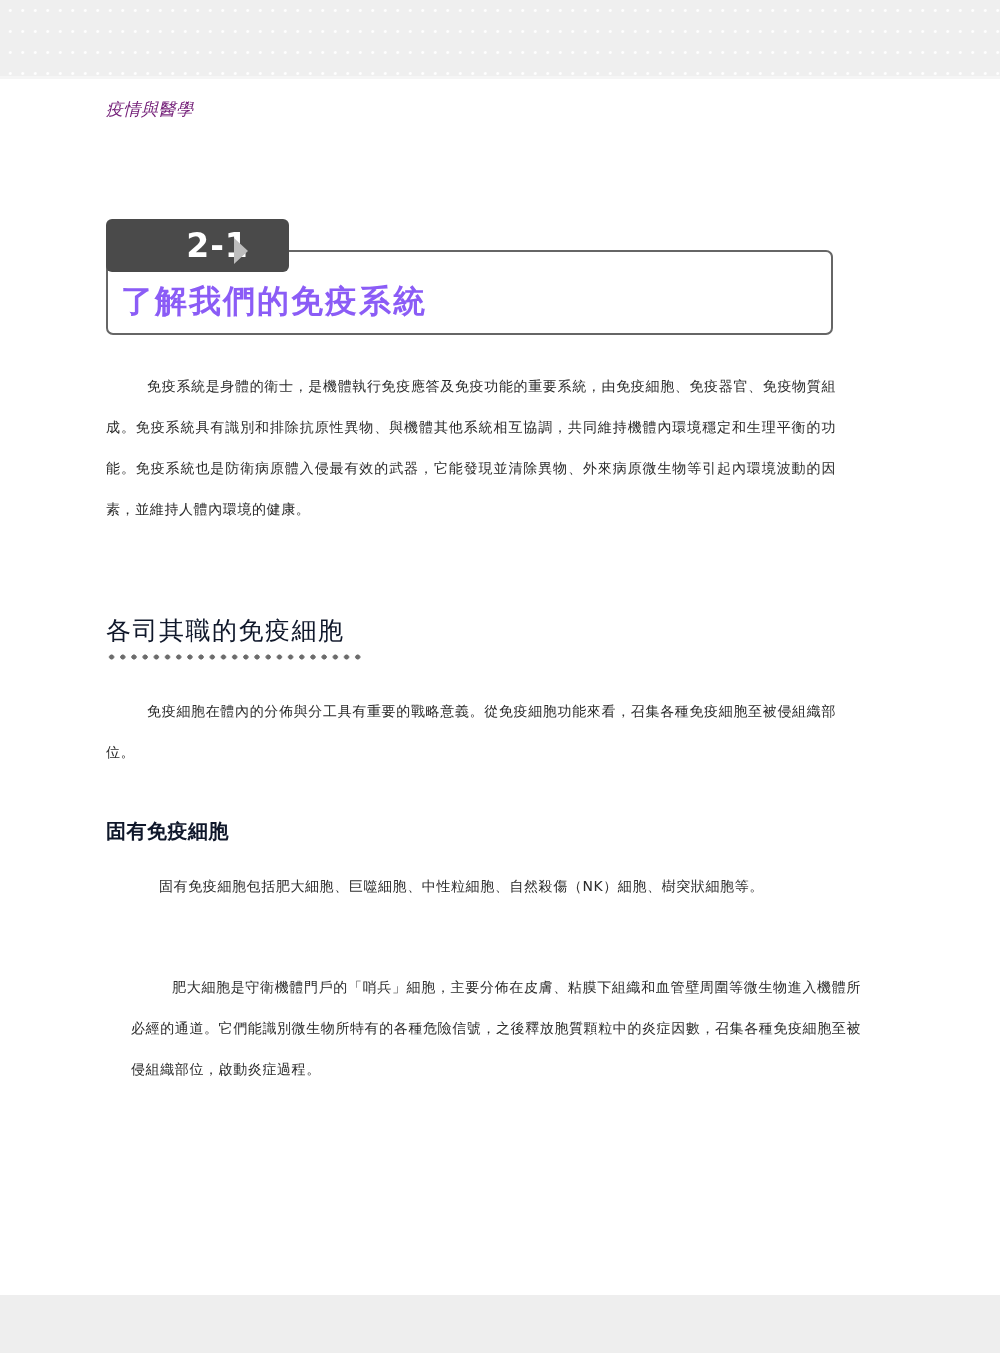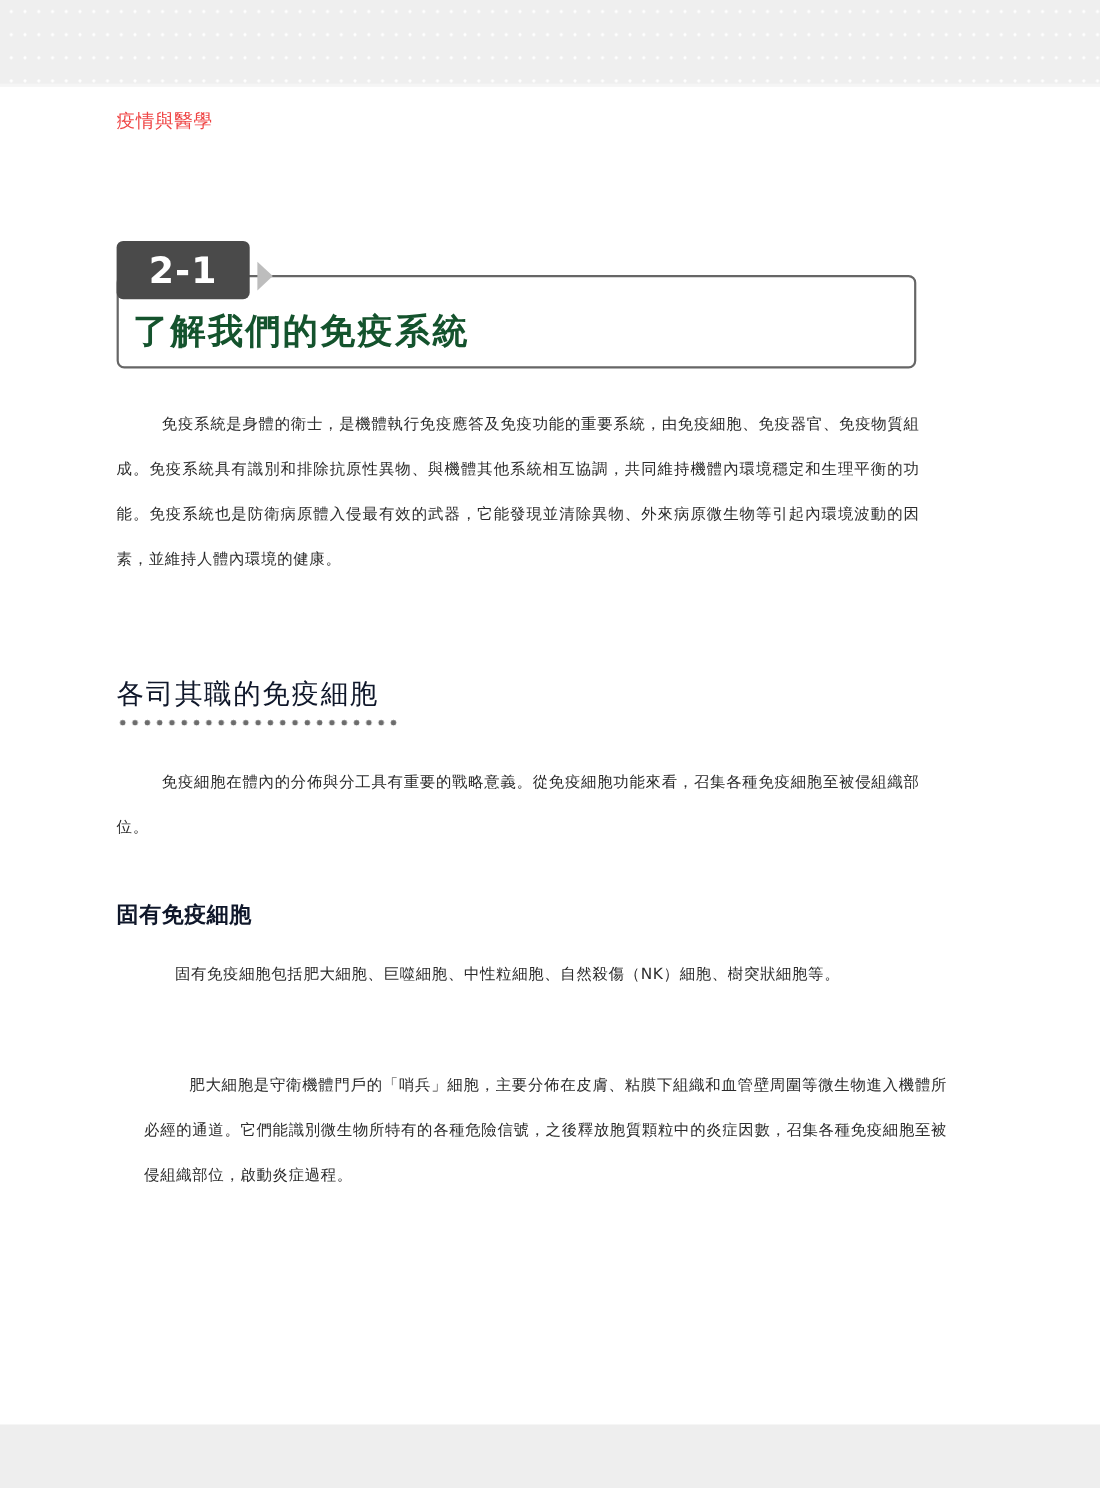--- a/index.html
+++ b/index.html
@@ -13,41 +13,42 @@
     position: absolute; left: 0; top: 0; width: 1000px; height: 78px;
     background-color: #efefef;
     background-image: radial-gradient(circle, #ffffff 1.2px, transparent 1.6px);
     background-size: 12.5px 21px;
     background-position: 4px 0px;
   }
   .top-band-edge {
     position: absolute; left: 0; top: 76px; width: 1000px; height: 3px; background: #f5f5f5;
   }
   .running-head {
-    position: absolute; left: 106px; top: 98px; font-size: 17px; color: #ef4444; letter-spacing: 0.5px;
+    position: absolute; left: 106px; top: 98px; font-size: 17px; color: #701a75; letter-spacing: 0.5px; font-style: italic;
   }
   .section-box {
     position: absolute; left: 106px; top: 250px; width: 727px; height: 85px;
     border: 2.5px solid #666; border-radius: 7px; box-sizing: border-box;
   }
   .section-label {
-    position: absolute; left: 106px; top: 219px; width: 121px; height: 53px;
+    position: absolute; left: 106px; top: 219px; width: 143px; height: 53px;
     background: #4a4a4a; border-radius: 6px;
     color: #fff; font-weight: bold; font-size: 33px; line-height: 53px;
     text-align: center; letter-spacing: 1px;
     font-family: "DejaVu Sans", sans-serif;
+    padding-left: 40px;
   }
   .section-arrow {
     position: absolute; left: 234px; top: 238px; width: 0; height: 0;
     border-top: 13px solid transparent; border-bottom: 13px solid transparent;
     border-left: 14px solid #bdbdbd;
   }
   .section-title {
     position: absolute; left: 121px; top: 280px; font-size: 32px; font-weight: bold;
-    color: #14532d; letter-spacing: 2px;
+    color: #8b5cf6; letter-spacing: 2px;
   }
   .para {
     position: absolute; left: 106px; width: 730px;
     font-size: 14px; line-height: 41px; color: #2b2b2b;
     text-align: justify; letter-spacing: 0.6px;
     font-family: "DejaVu Sans", sans-serif;
   }
   .para .indent { display: inline-block; width: 41px; }
   .subhead {
     position: absolute; left: 106px; top: 614px; font-size: 25px; color: #0f172a; letter-spacing: 1.5px;

